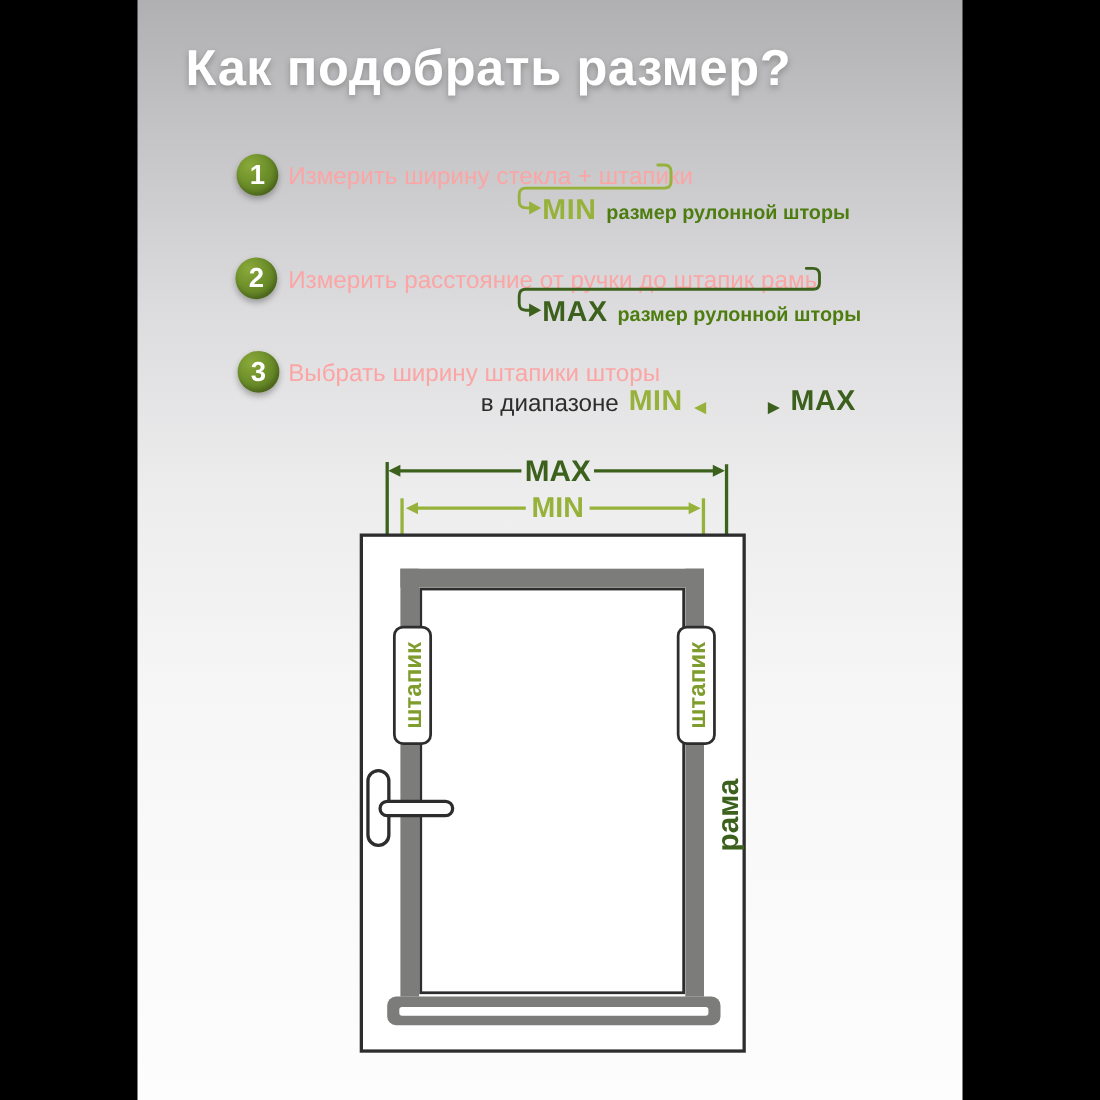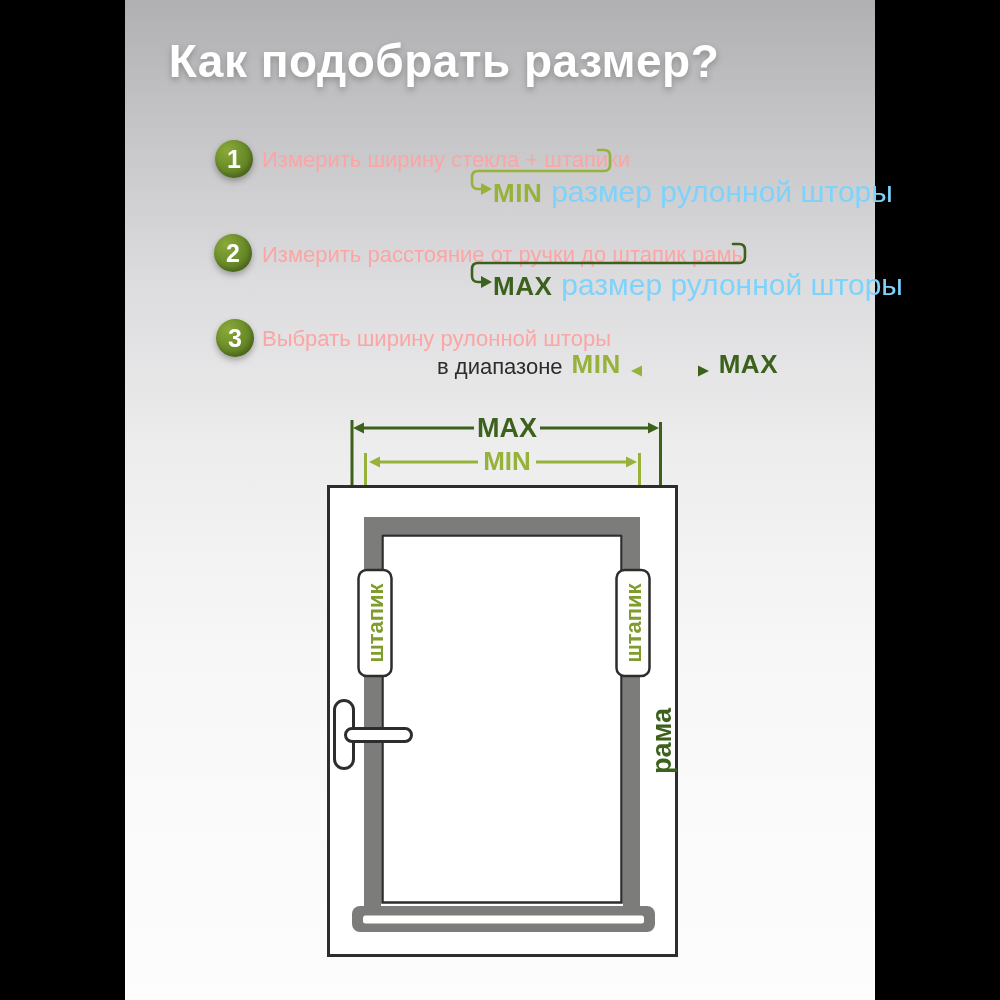--- a/index.html
+++ b/index.html
@@ -31,21 +31,21 @@
   .step-label{
     position:absolute;
     font-size:22px;font-weight:500;color:#fca5a5;white-space:nowrap;
   }
   .sub-row{
     position:absolute;display:flex;align-items:baseline;gap:9px;white-space:nowrap;
   }
   .kw{font-size:26px;font-weight:800;letter-spacing:.5px;}
   .kw-min{color:#97b23a;}
   .kw-dark{color:#3c611d;}
-  .sub-text{font-size:30px;font-weight:400;color:#7dd3fc;}
+  .sub-text{font-size:18px;font-weight:700;color:#4d7c0f;}
   .range-row{
     position:absolute;display:flex;align-items:flex-end;gap:9px;white-space:nowrap;
   }
   .range-prefix{font-size:22px;font-weight:500;color:#2c2c2c;}
   .overlay{position:absolute;left:0;top:0;pointer-events:none;}
   svg text{font-family:"Liberation Sans","DejaVu Sans",sans-serif;}
 </style>
 </head>
 <body>
 
@@ -68,21 +68,21 @@
   </div>
   <div class="step-label" style="left:262px;top:242px;">Измерить расстояние от ручки до штапик рамы</div>
   <div class="sub-row" style="left:493px;top:268px;">
     <span class="kw kw-dark">MAX</span>
     <span class="sub-text">размер рулонной шторы</span>
   </div>
 
   <div class="circle" style="left:216px;top:319px;">
     <span>3</span>
   </div>
-  <div class="step-label" style="left:262px;top:326px;">Выбрать ширину рулонной шторы</div>
+  <div class="step-label" style="left:262px;top:326px;">Выбрать ширину штапики шторы</div>
   <div class="range-row" style="left:437px;top:349px;">
     <span class="range-prefix">в диапазоне</span>
     <span class="kw kw-min">MIN</span>
     <svg width="80" height="18" viewBox="0 0 80 18">
       <defs>
         <linearGradient id="g3" x1="0" y1="0" x2="1" y2="0">
           <stop offset="0" stop-color="#97b23a"></stop>
             <stop offset="1" stop-color="#3c611d"></stop>
         </linearGradient>
       </defs>

